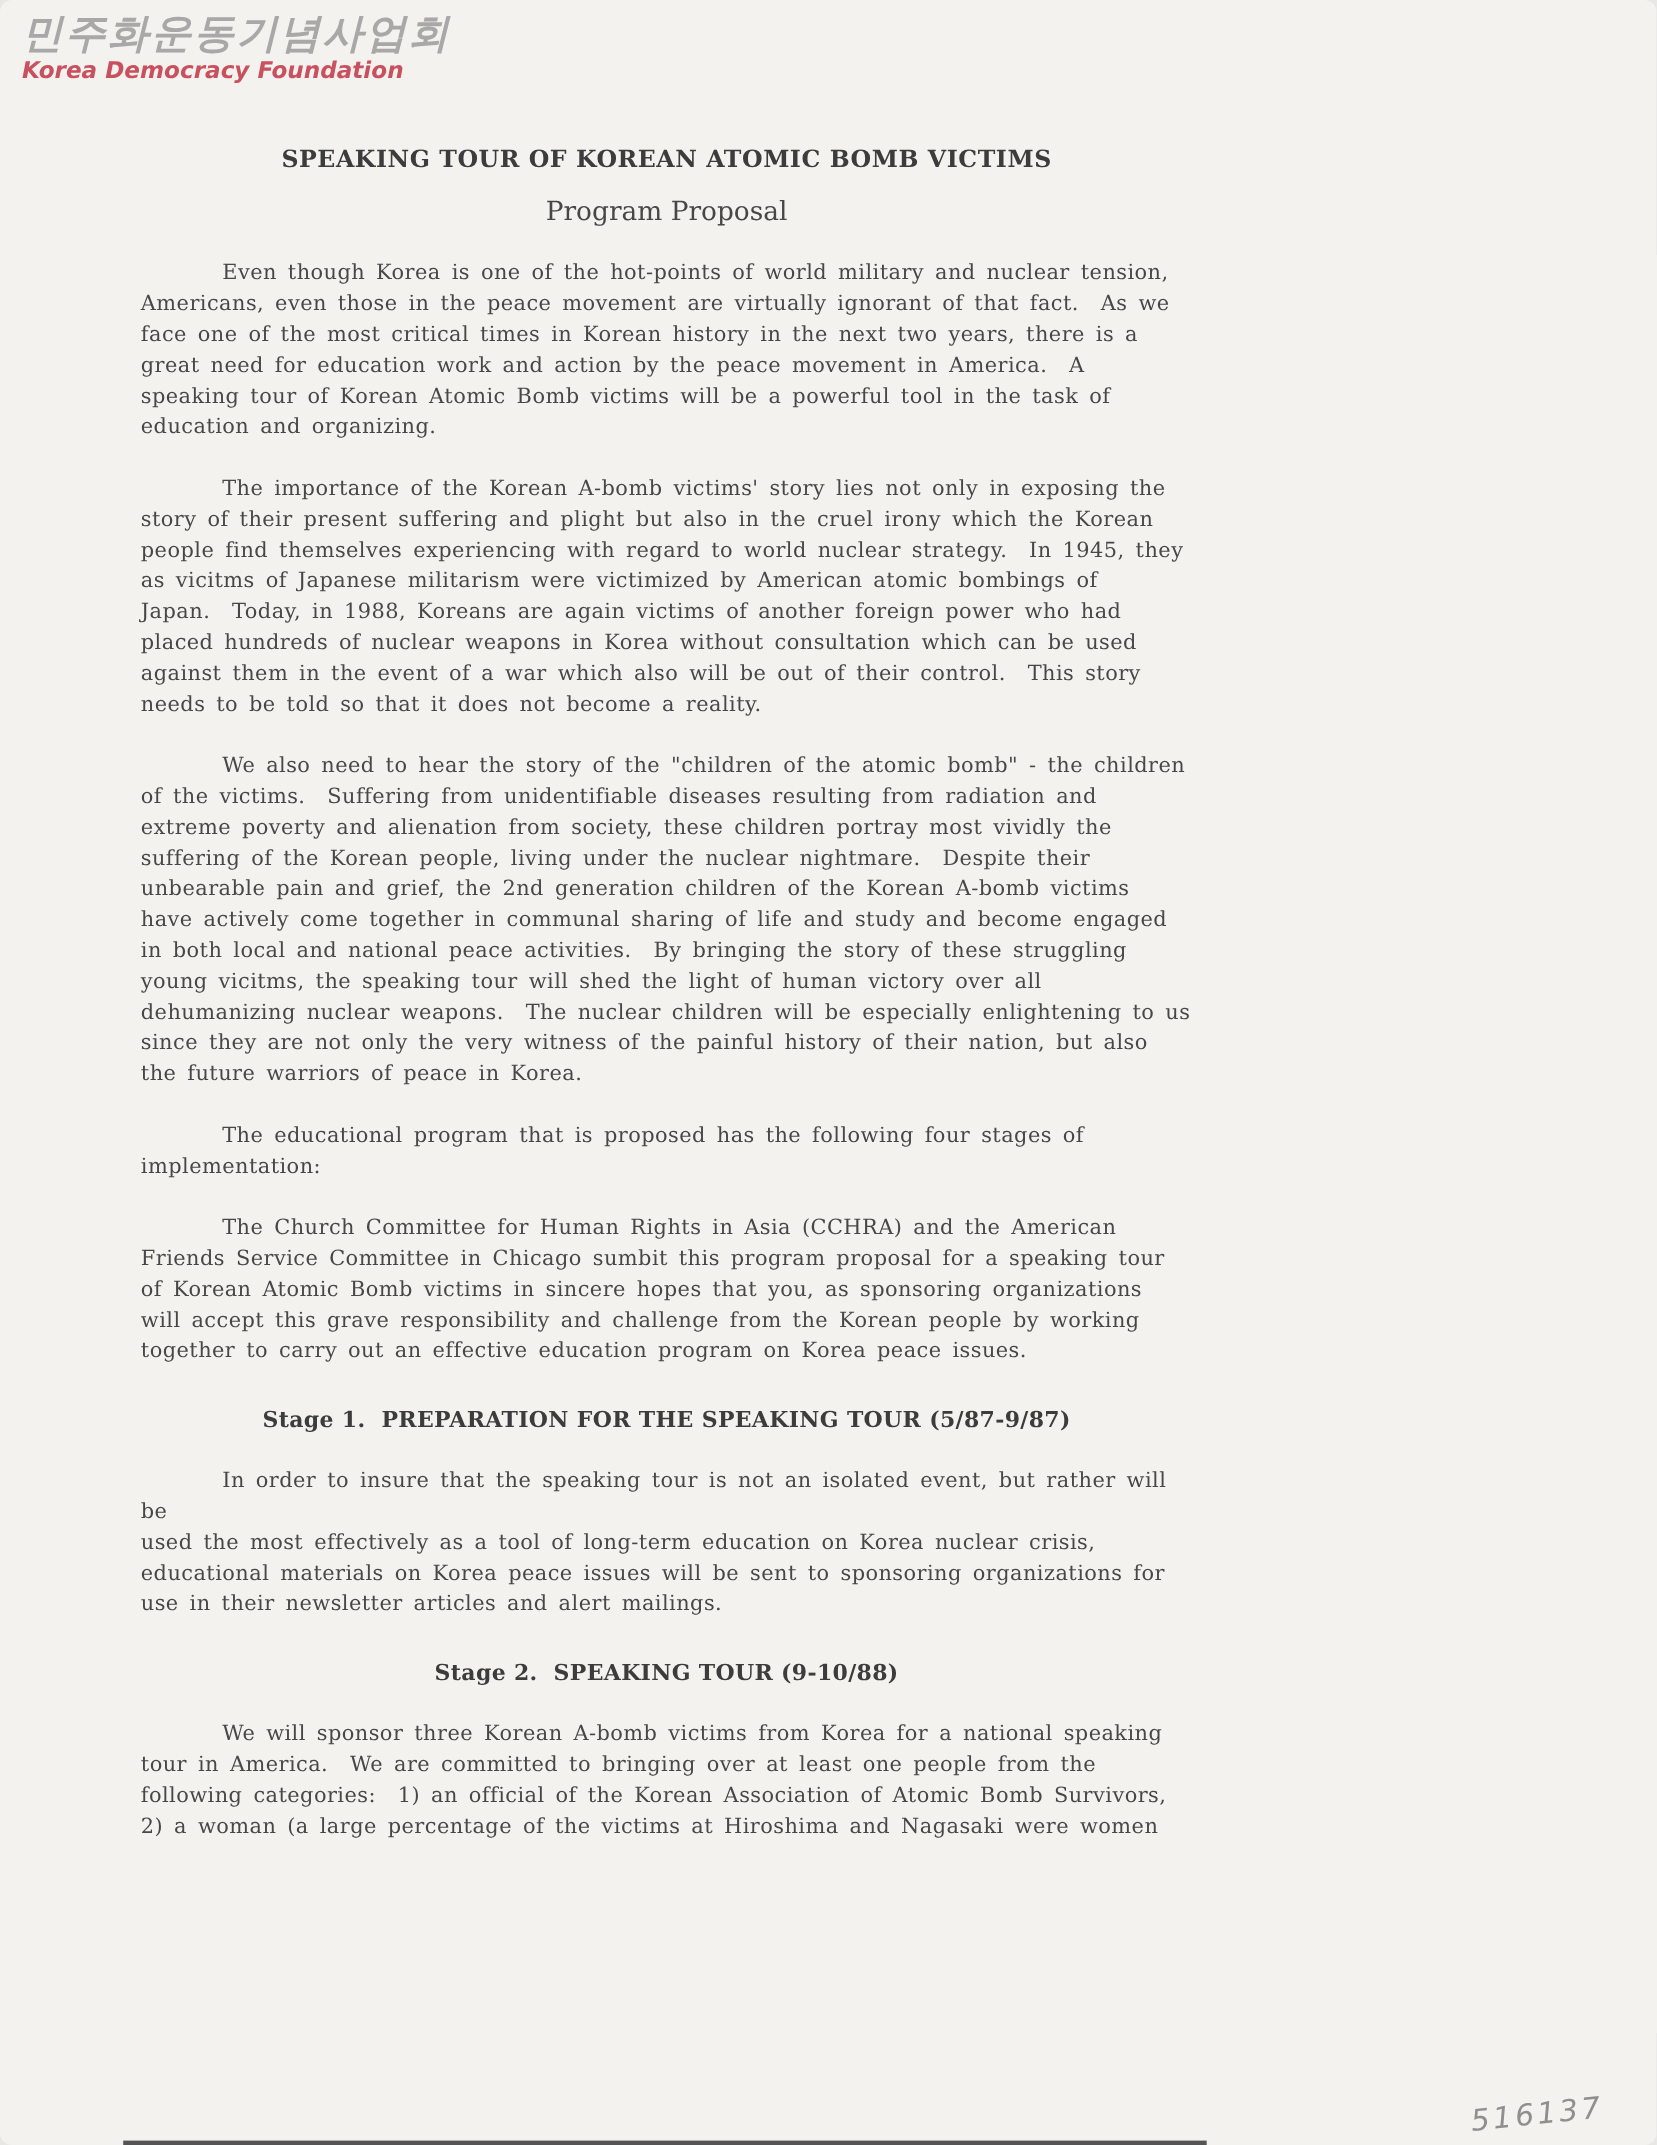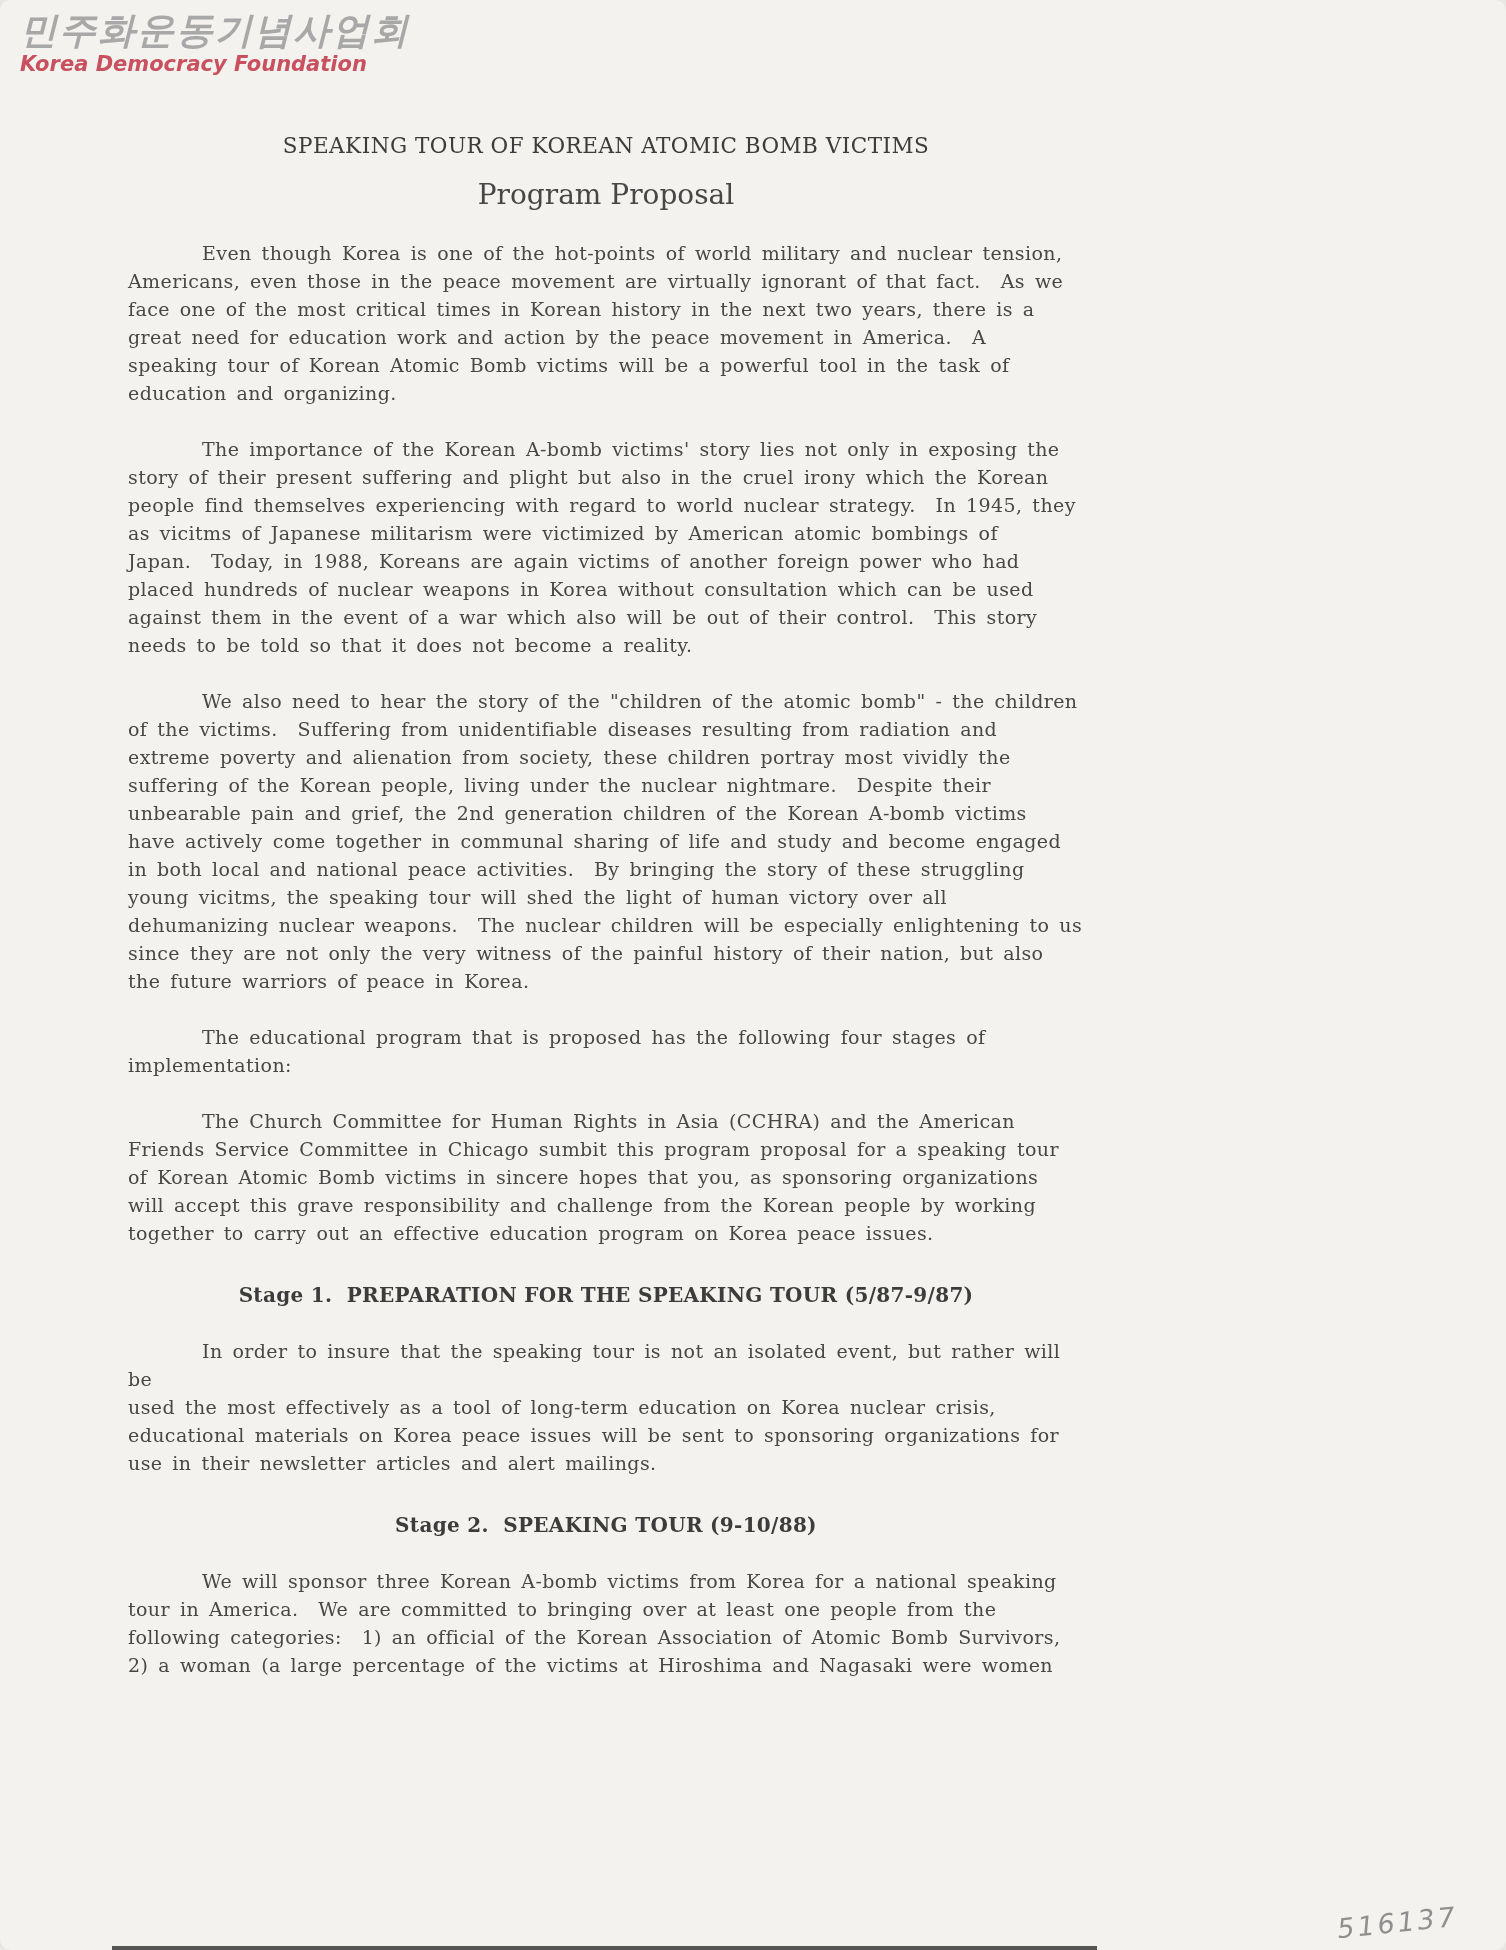--- a/index.html
+++ b/index.html
@@ -37,30 +37,30 @@
   .content {
     position: absolute;
     left: 128px;
     top: 0;
     width: 956px;
     color: #474747;
   }
   .doc-title {
     margin-top: 133px;
     text-align: center;
-    font-weight: normal;
+    font-weight: bold;
     font-size: 21.5px;
     letter-spacing: 0.5px;
     color: #3c3c3c;
     white-space: nowrap;
   }
   .doc-subtitle {
     margin-top: 20px;
     text-align: center;
-    font-size: 28px;
+    font-size: 24px;
     color: #474747;
   }
   .para {
     margin: 28px 0 0 0;
     font-size: 19px;
     line-height: 28px;
     letter-spacing: 0.4px;
     word-spacing: 3.5px;
     white-space: pre-wrap;
     text-indent: 74px;

